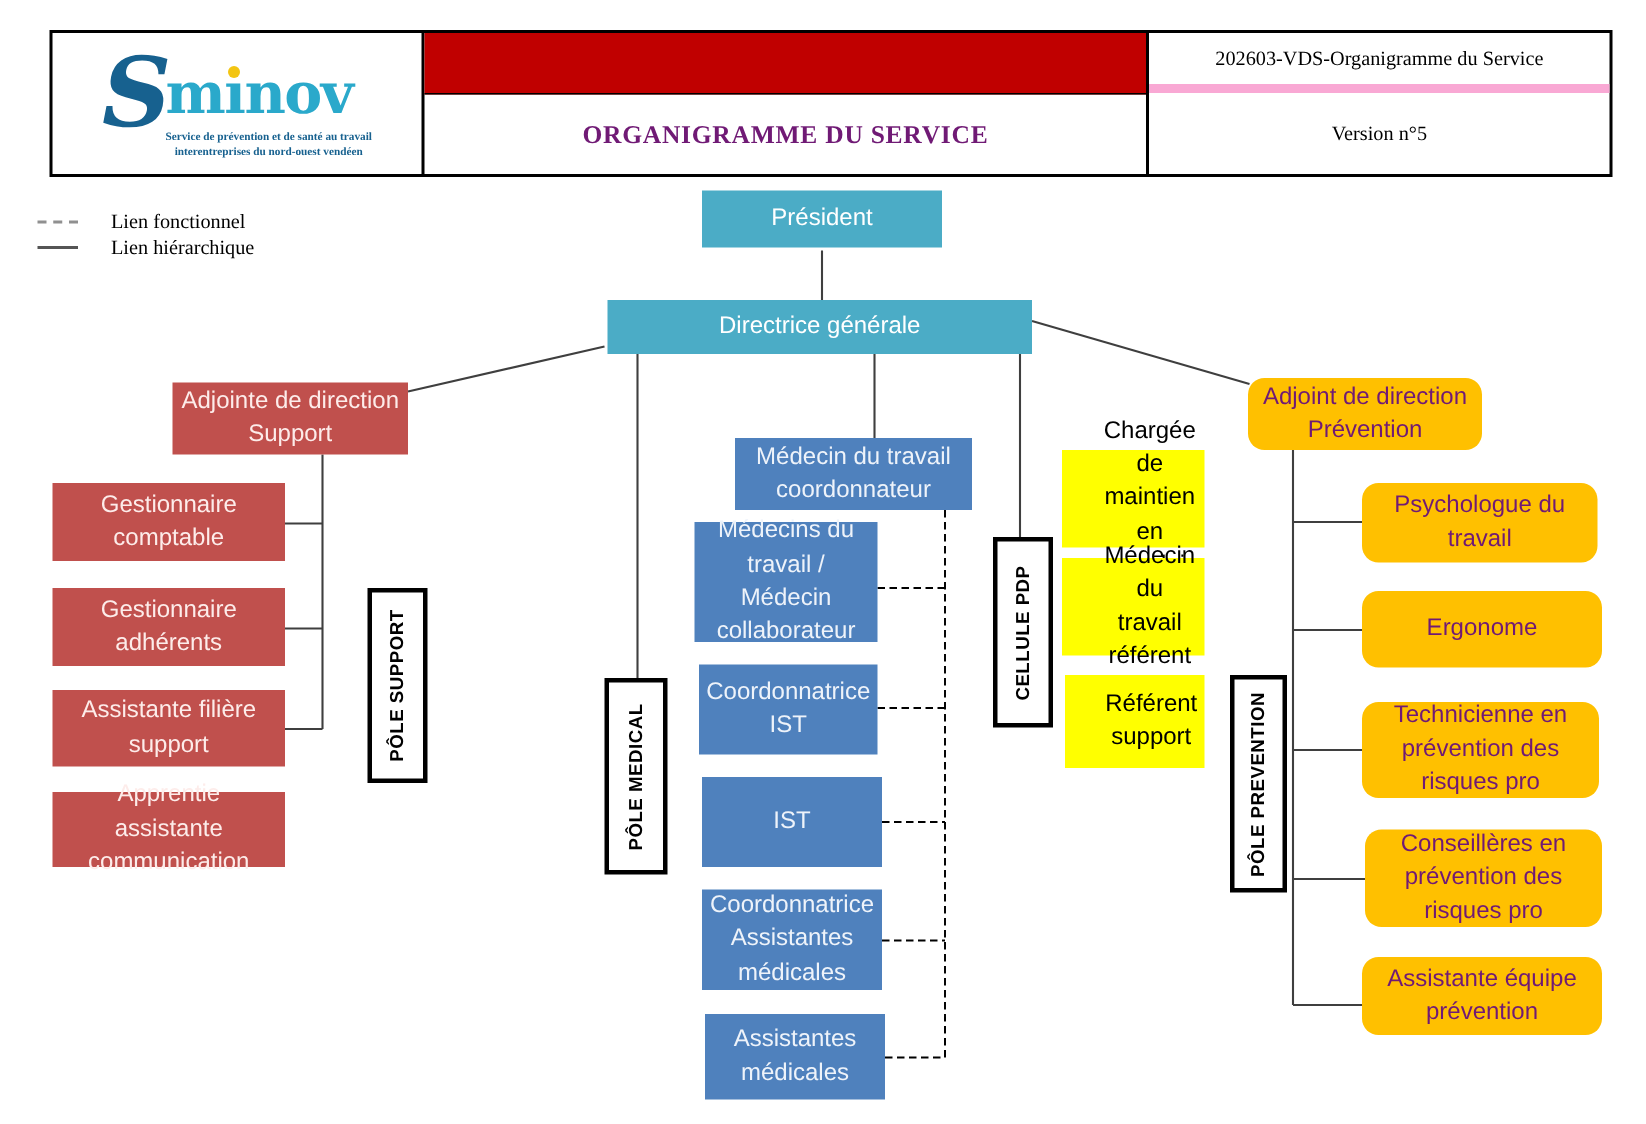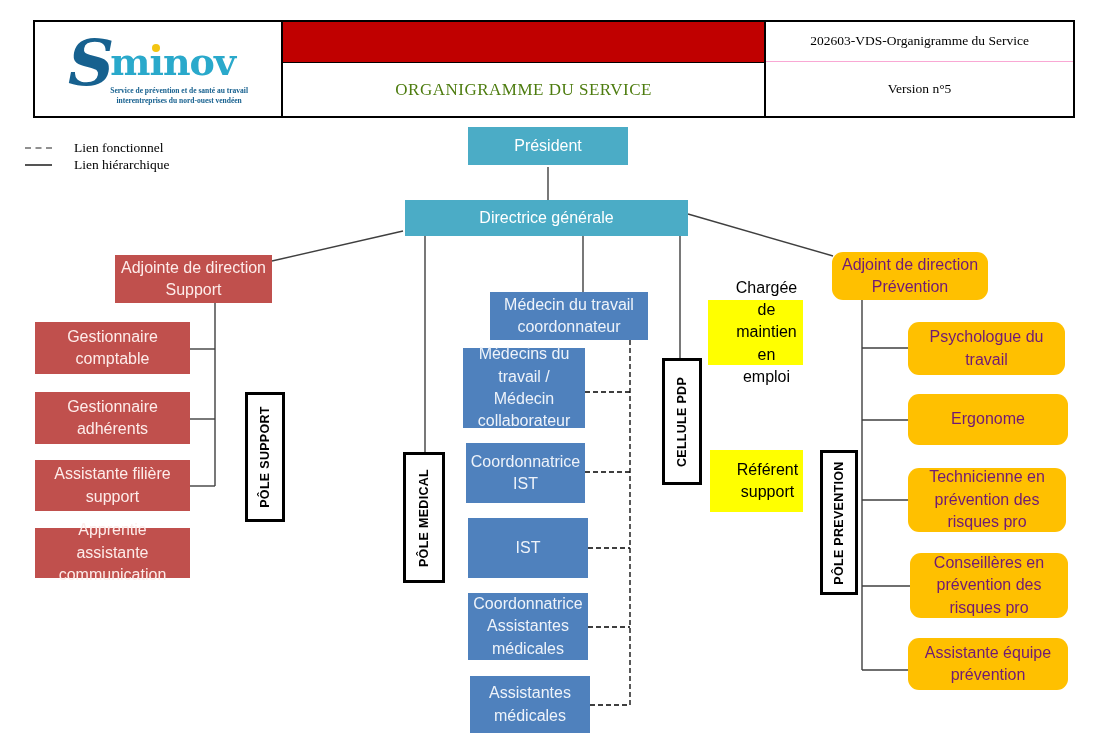--- a/index.html
+++ b/index.html
@@ -12,22 +12,22 @@
     position:absolute; left:33px; top:20px; width:1042px; height:98px;
     border:2px solid #000; box-sizing:border-box; display:flex;
     font-family:"Liberation Serif", serif;
   }
   .hdr-cell { box-sizing:border-box; height:100%; }
   #hdr-logo-cell { width:249px; border-right:2px solid #000; display:flex; align-items:center; justify-content:center; }
   #hdr-title-cell { width:485px; border-right:2px solid #000; display:flex; flex-direction:column; }
   #hdr-meta-cell { width:308px; display:flex; flex-direction:column; }
   #hdr-redbar { height:40px; background:var(--header_red); border-bottom:1px solid #000; }
   #hdr-title { flex:1; display:flex; align-items:center; justify-content:center;
-    font-weight:normal; font-size:17px; letter-spacing:.5px; color:#4d7c0f; }
-  #hdr-ref { height:40px; box-sizing:border-box; border-bottom:1px solid #f9a8d4;
+    font-weight:bold; font-size:17px; letter-spacing:.5px; color:#701a75; }
+  #hdr-ref { height:40px; box-sizing:border-box; border-bottom:6px solid #f9a8d4;
     display:flex; align-items:center; justify-content:center; text-align:center;
     font-size:13.5px; line-height:1.25; padding:0 40px; }
   #hdr-version { flex:1; display:flex; align-items:center; justify-content:center; font-size:13.5px; }
   
   #logo { display:flex; align-items:flex-start; position:relative; }
   .brand-s { font-family:"DejaVu Serif", serif; font-style:italic; font-weight:bold;
     font-size:64px; line-height:.95; color:var(--logo_dark); margin-right:-4px; }
   .brand-col { display:flex; flex-direction:column; margin-top:10px; }
   .brand-rest { font-family:"DejaVu Serif", serif; font-weight:bold; font-size:38px;
     line-height:1; color:var(--logo_cyan); letter-spacing:-1px; display:flex; }
@@ -149,20 +149,21 @@
   <div class="node blue" style="left:468px; top:593px; width:120px; height:67px;">Coordonnatrice Assistantes médicales</div>
   <div class="node blue" style="left:470px; top:676px; width:120px; height:57px;">Assistantes médicales</div>
   <div class="pole" style="left:403px; top:452px; width:42px; height:131px;">
     <span>PÔLE MEDICAL</span>
   </div>
 
   <div class="pole" style="left:662px; top:358px; width:40px; height:127px;">
     <span>CELLULE PDP</span>
   </div>
   <div class="node yellow" style="left:708px; top:300px; width:95px; height:65px;">Chargée de maintien en emploi</div>
+  <div class="node yellow" style="left:708px; top:372px; width:95px; height:65px;">Médecin du travail référent</div>
   <div class="node yellow" style="left:710px; top:450px; width:93px; height:62px;">Référent support</div>
 
   <div class="node orange" style="left:832px; top:252px; width:156px; height:48px;">Adjoint de direction Prévention</div>
   <div class="node orange" style="left:908px; top:322px; width:157px; height:53px;">Psychologue du travail</div>
   <div class="node orange" style="left:908px; top:394px; width:160px; height:51px;">Ergonome</div>
   <div class="node orange" style="left:910px; top:553px; width:158px; height:65px;">Conseillères en prévention des risques pro</div>
   <div class="node orange" style="left:908px; top:468px; width:158px; height:64px;">Technicienne en prévention des risques pro</div>
   <div class="node orange" style="left:908px; top:638px; width:160px; height:52px;">Assistante équipe prévention</div>
   <div class="pole" style="left:820px; top:450px; width:38px; height:145px;">
     <span>PÔLE PREVENTION</span>

